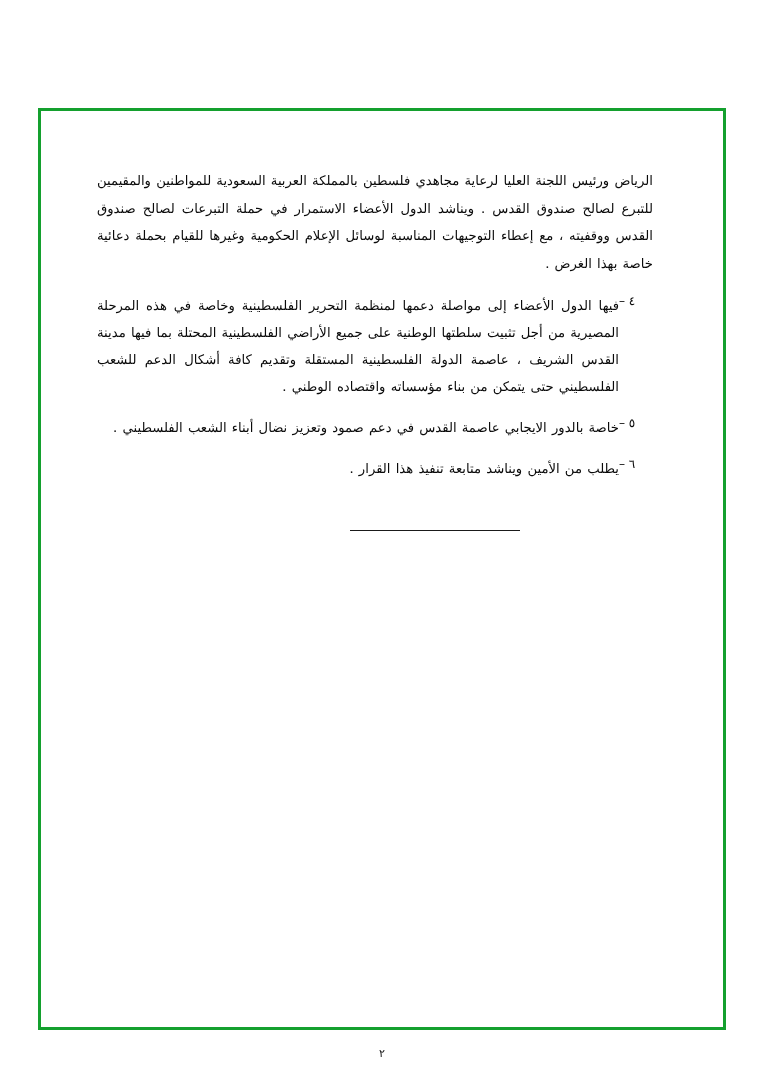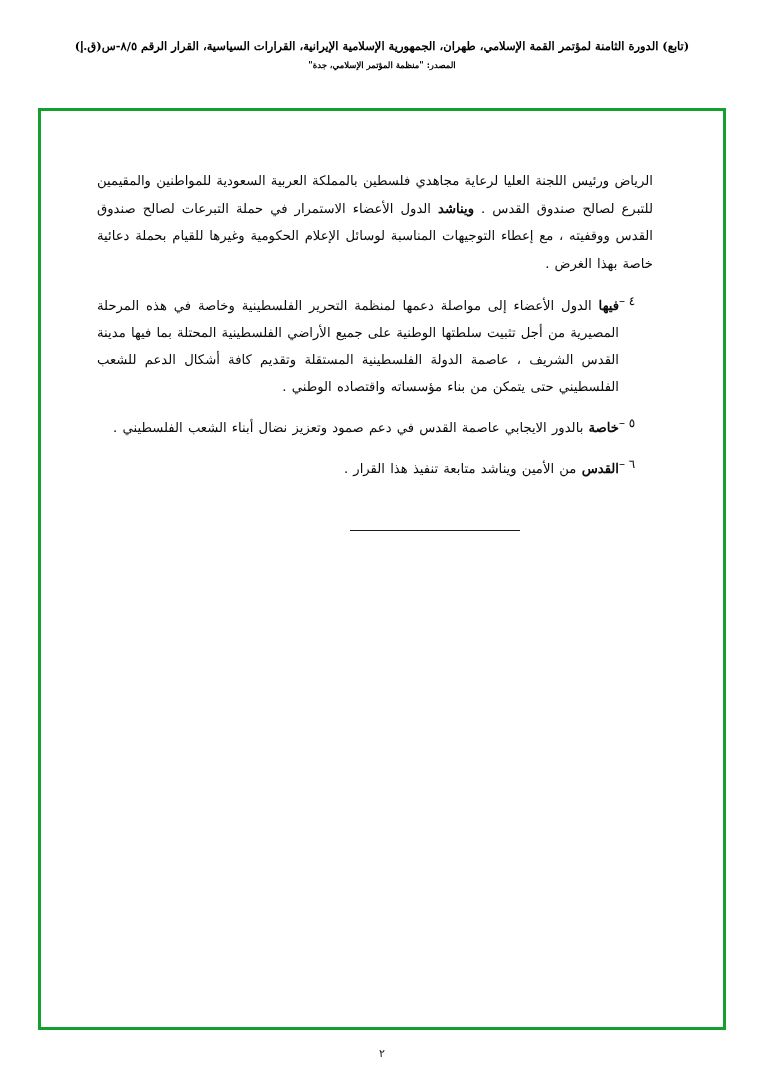--- a/index.html
+++ b/index.html
@@ -91,21 +91,21 @@
     text-align: justify;
     text-justify: inter-word;
     word-spacing: 1px;
   }
 
   .para.no-num .para-body {
     margin-right: 0;
   }
 
   .kw {
-    font-weight: bold;
+    font-weight: normal;
     letter-spacing: 1.2px;
   }
 
   
   #para-cont .para-body {
     line-height: 2.1;
   }
 
   .rule {
     margin: 26px auto 0 auto;
@@ -131,24 +131,20 @@
     text-align: center;
     font-size: 11px;
     color: #111;
   }
 </style>
 </head>
 <body>
 
 <div class="page">
 
-  <div class="header">
-    <div class="header-line">(تابع) الدورة الثامنة لمؤتمر القمة الإسلامي، طهران، الجمهورية الإسلامية الإيرانية، القرارات السياسية، القرار الرقم ٨/٥-س(ق.إ)</div>
-    <div class="header-source">المصدر:  "منظمة المؤتمر الإسلامي، جدة"</div>
-  </div>
 
   <div class="frame">
 
     <div class="content">
 
       <div class="para no-num" id="para-cont">
         <div class="para-body">
           <span>الرياض ورئيس اللجنة العليا لرعاية مجاهدي فلسطين بالمملكة العربية السعودية للمواطنين والمقيمين للتبرع لصالح صندوق القدس .</span>
           <span class="kw">ويناشد</span>
           <span>الدول الأعضاء الاستمرار في حملة التبرعات لصالح صندوق القدس ووقفيته ، مع إعطاء التوجيهات المناسبة لوسائل الإعلام الحكومية وغيرها للقيام بحملة دعائية خاصة بهذا الغرض .</span>
@@ -167,21 +163,21 @@
         <div class="para-num">٥ –</div>
         <div class="para-body">
           <span class="kw">خاصة</span>
           <span>بالدور الايجابي عاصمة القدس في دعم صمود وتعزيز نضال أبناء الشعب الفلسطيني .</span>
         </div>
       </div>
 
       <div class="para">
         <div class="para-num">٦ –</div>
         <div class="para-body">
-          <span class="kw">القدس</span>
+          <span class="kw">يطلب</span>
           <span>من الأمين ويناشد متابعة تنفيذ هذا القرار .</span>
         </div>
       </div>
 
       <div class="rule-wrap">
         <div class="rule"></div>
       </div>
 
     </div>
   </div>

